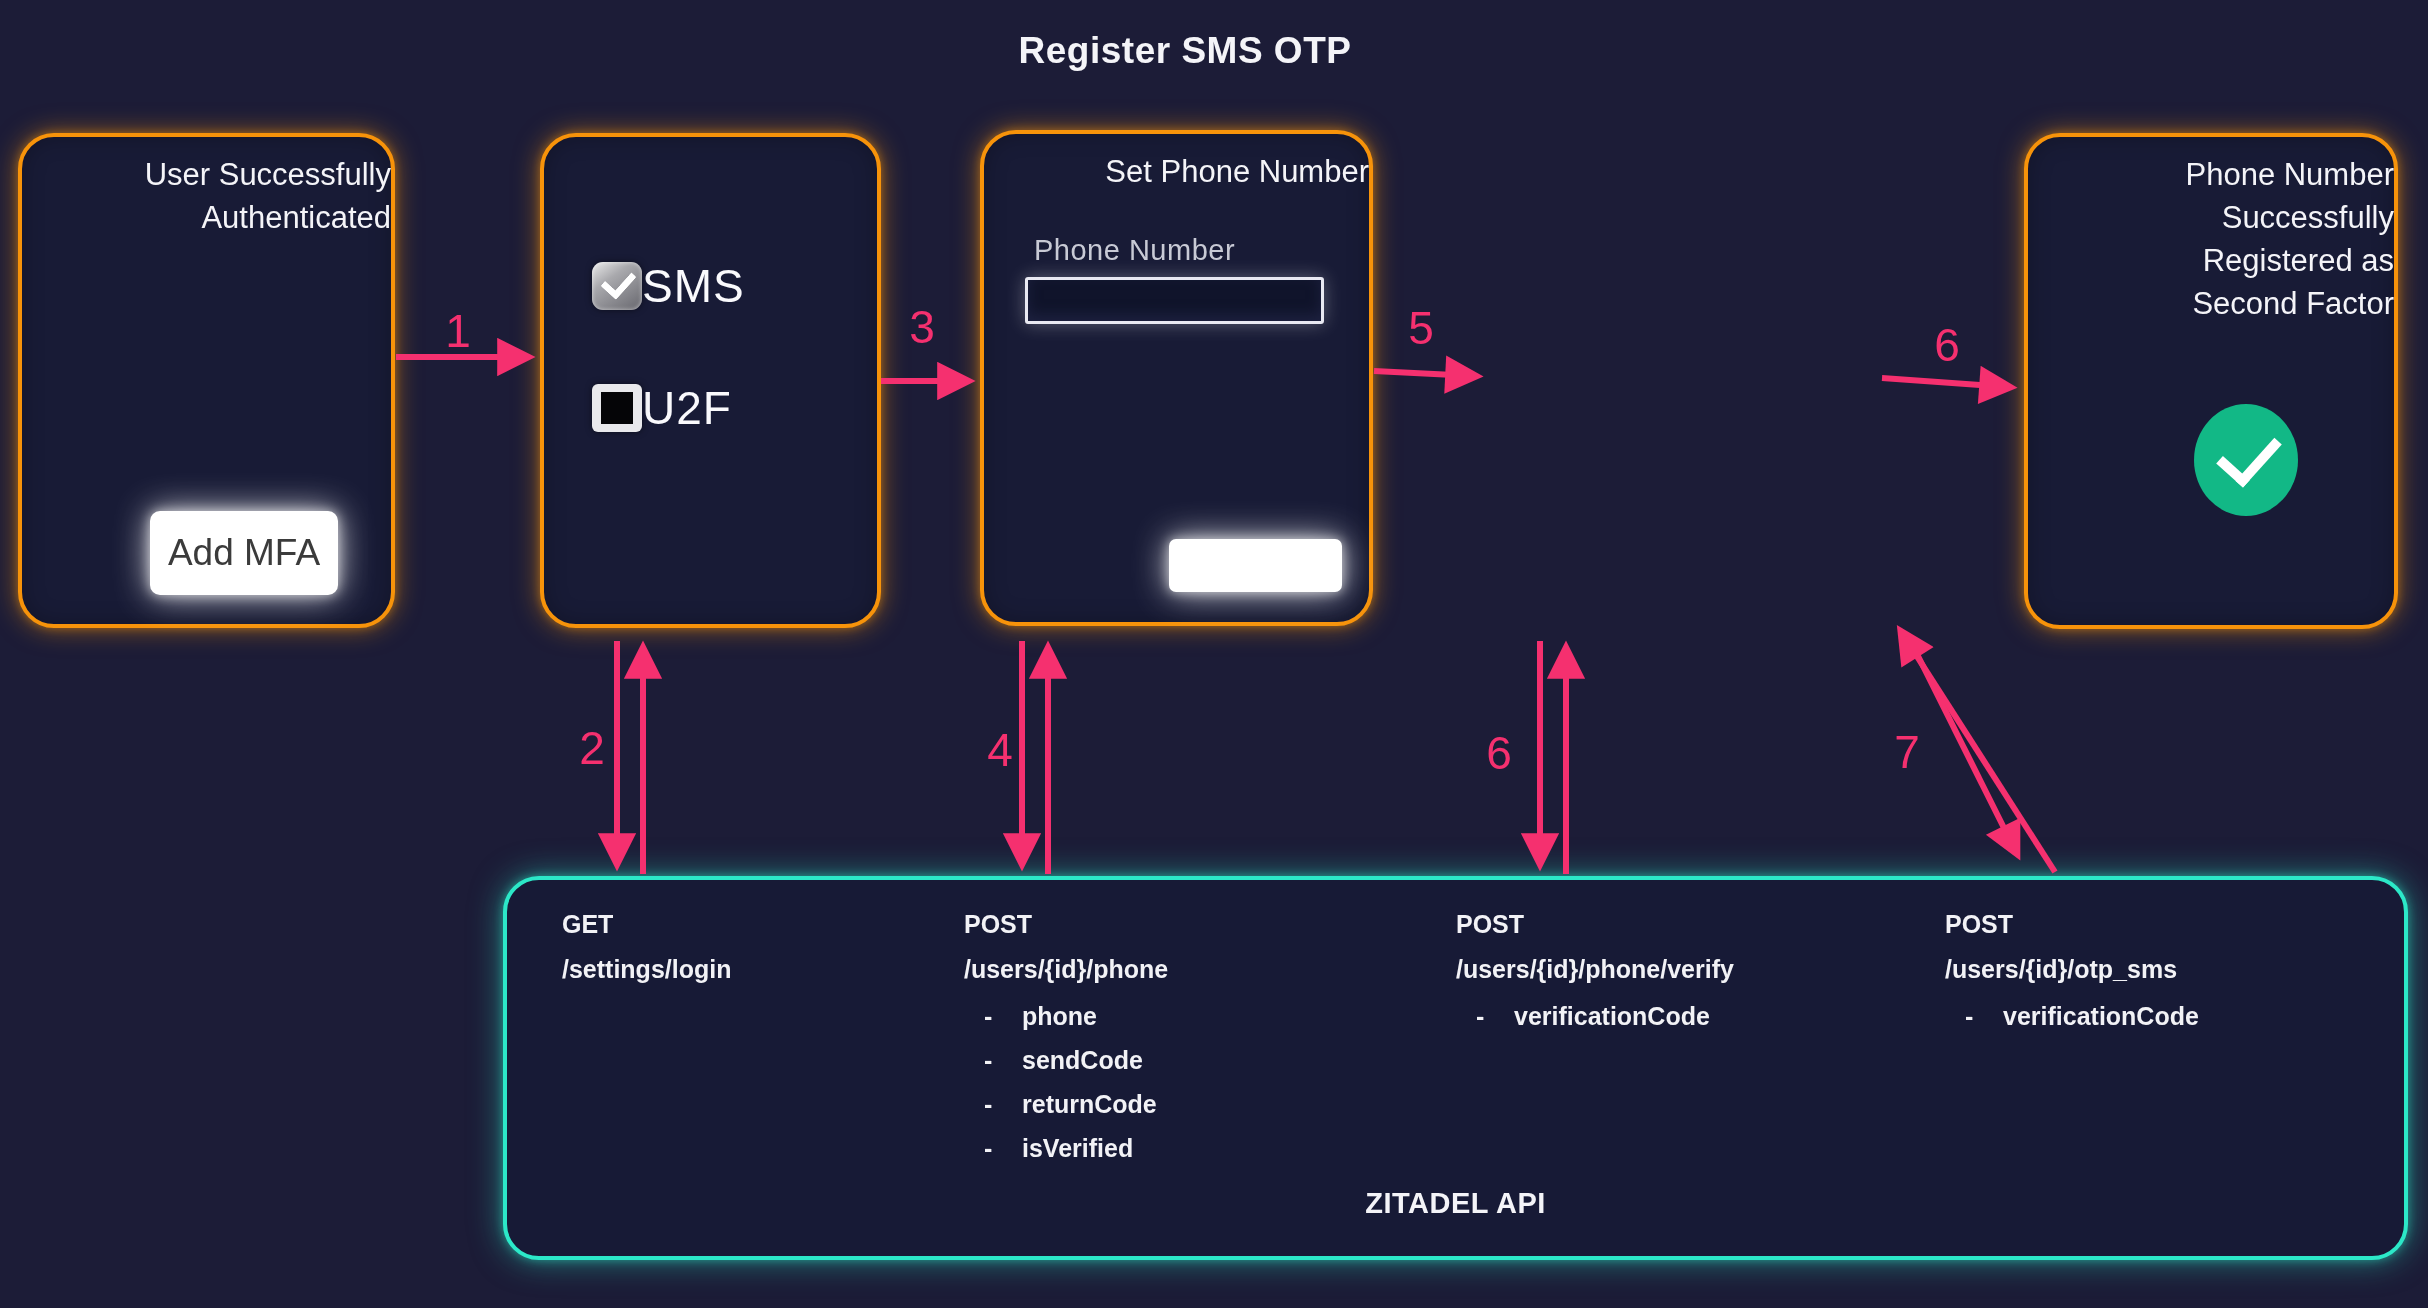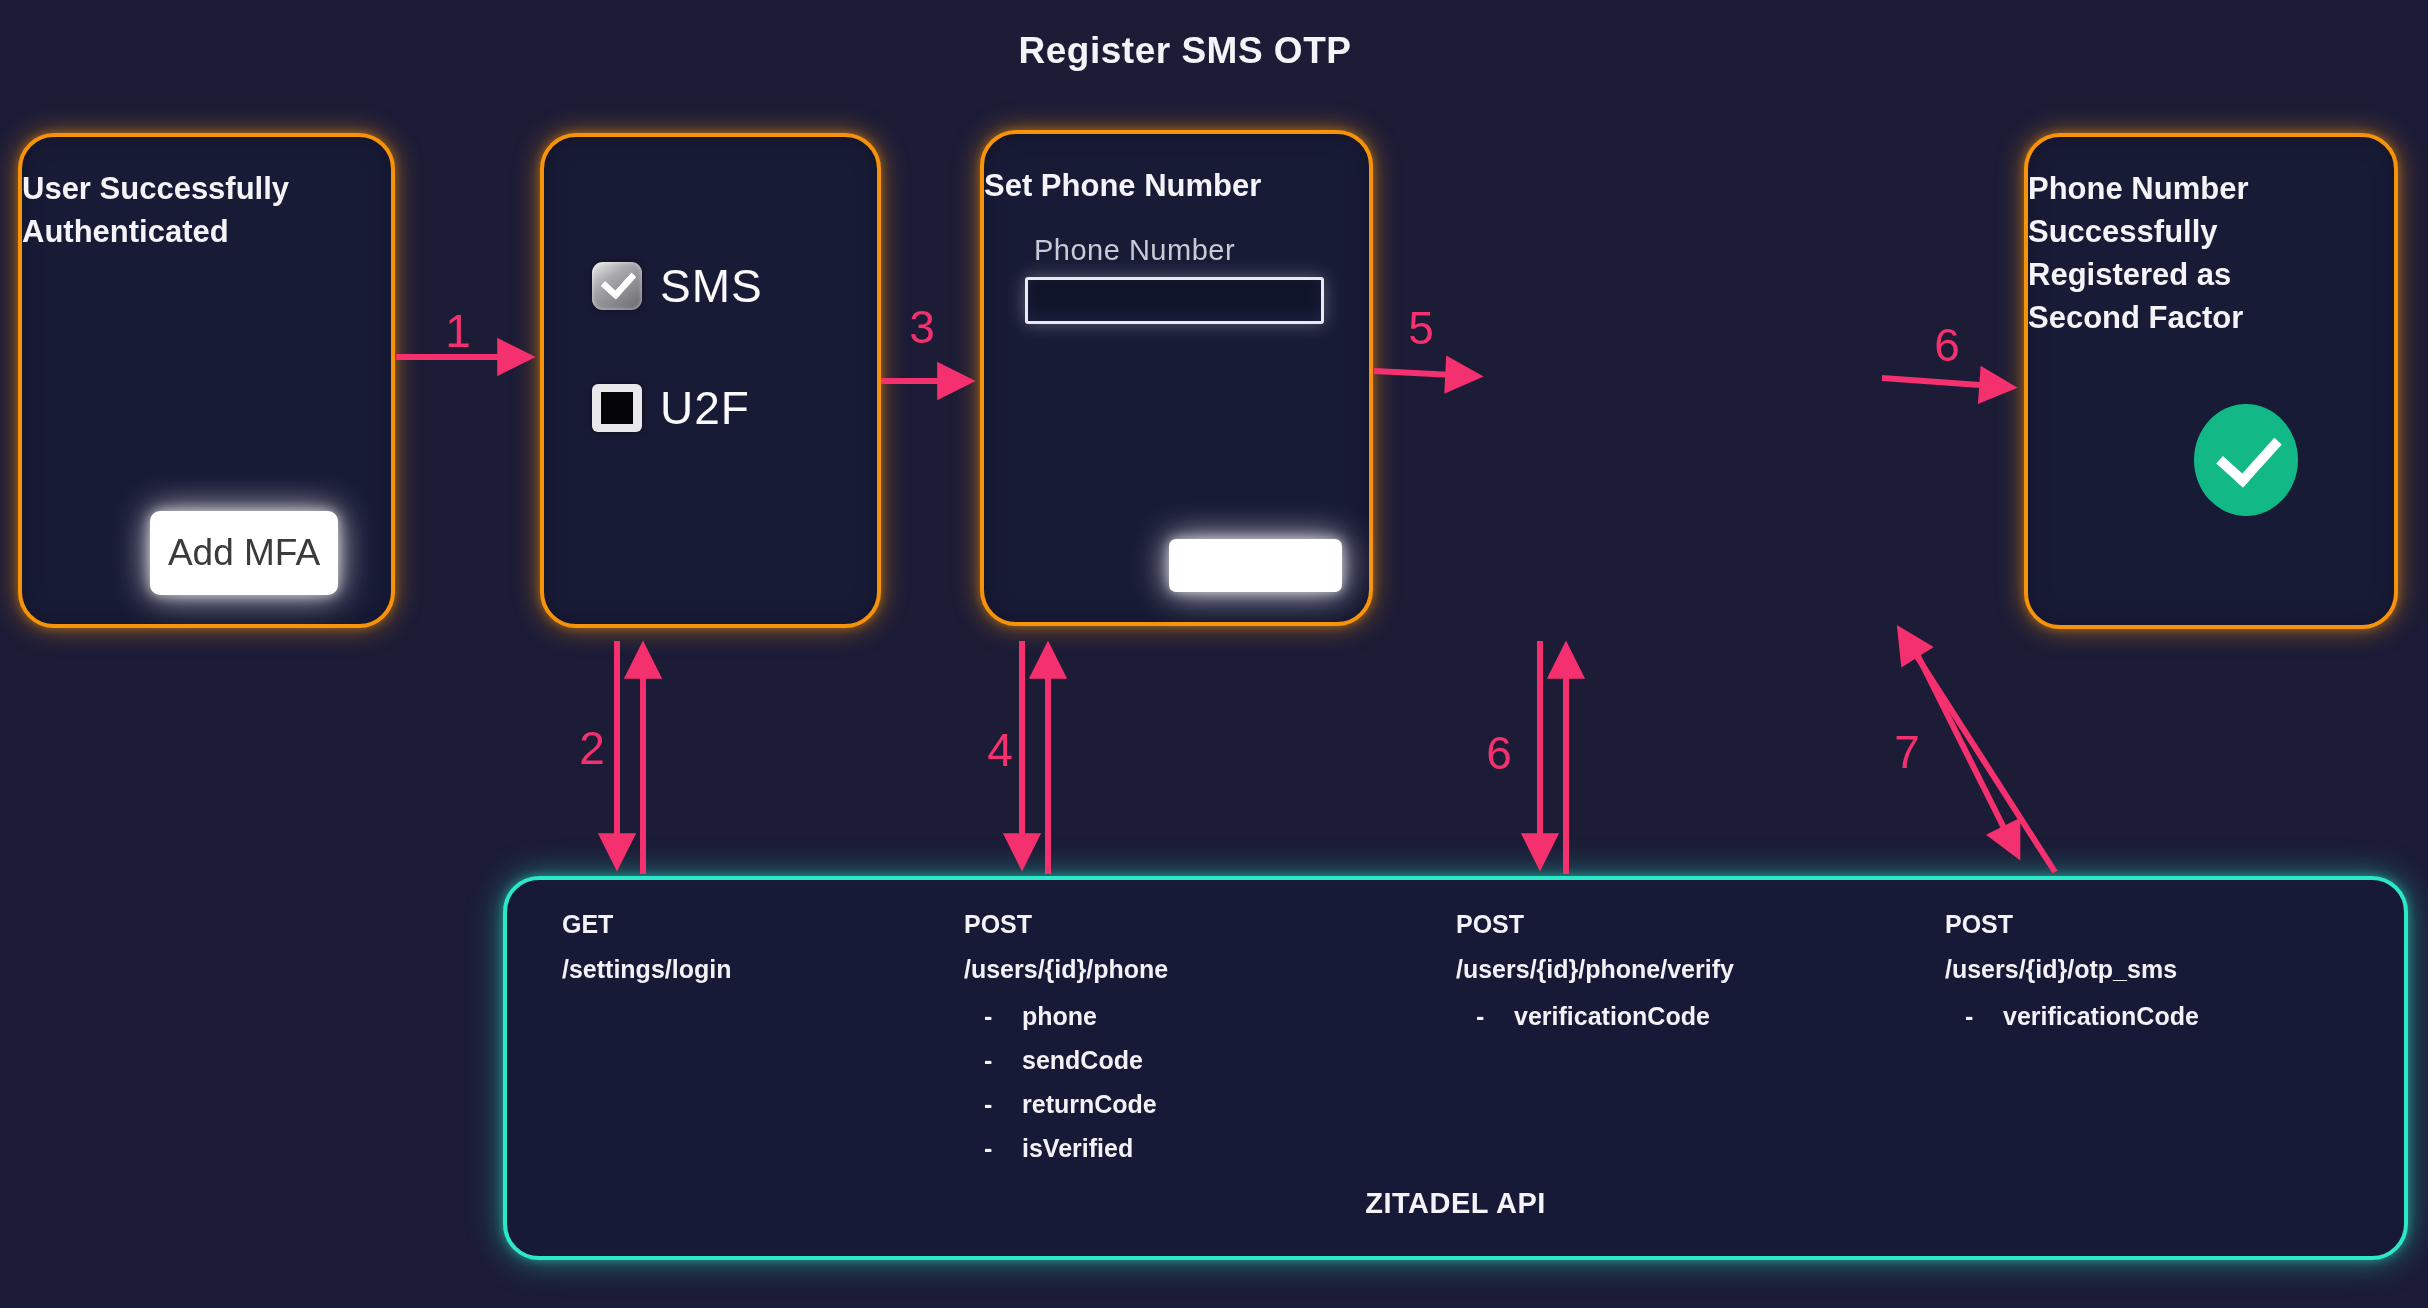--- a/index.html
+++ b/index.html
@@ -14,21 +14,21 @@
   .diagram-title{
     position:absolute;left:0;top:30px;width:2370px;text-align:center;
     font-size:37px;font-weight:700;letter-spacing:.5px;color:#f4f4f8;
   }
   
   .flow-box{
     position:absolute;background:#181b36;border:4px solid #f7930a;border-radius:36px;
     box-shadow:0 0 26px rgba(247,147,10,.55),0 0 9px rgba(247,147,10,.4),inset 0 0 22px rgba(0,0,0,.25);
   }
   .flow-box .box-title{
-    margin-top:30px;text-align:left;font-size:31px;font-weight:700;line-height:43px;
+    margin-top:16px;text-align:right;font-size:31px;font-weight:400;line-height:43px;
     color:#f4f4f8;white-space:pre-line;
   }
   #box-authenticated{left:18px;top:133px;width:377px;height:495px;}
   #box-mfa{left:540px;top:133px;width:341px;height:495px;}
   #box-set-phone{left:980px;top:130px;width:393px;height:496px;}
   #box-verify-phone{left:1488px;top:130px;width:393px;height:496px;}
   #box-registered{left:2024px;top:133px;width:374px;height:496px;}
 
   .white-button{
     position:absolute;background:#ffffff;border:none;border-radius:10px;
@@ -48,21 +48,21 @@
     background:rgba(11,14,34,.55);
     box-shadow:0 0 18px rgba(255,255,255,.30),inset 0 -6px 14px rgba(40,44,80,.55);
     font-family:inherit;font-size:28px;color:#f2f2f6;padding:0 12px;outline:none;
   }
   #set-phone-label{left:50px;top:100px;}
   #set-phone-input{left:41px;top:143px;}
   #verify-code-label{left:72px;top:100px;}
   #verify-code-input{left:60px;top:143px;}
 
   
-  .mfa-row{position:absolute;left:48px;display:flex;align-items:center;gap:18px;}
+  .mfa-row{position:absolute;left:48px;display:flex;align-items:center;}
   #mfa-row-sms{top:122px;}
   #mfa-row-u2f{top:244px;}
   .mfa-option-label{font-size:46px;font-weight:300;color:#fafafd;letter-spacing:1px;}
   .checkbox-checked{
     position:relative;width:50px;height:48px;border-radius:11px;
     background:linear-gradient(145deg,#ececec 0%,#a9a9ad 35%,#66666d 100%);
     box-shadow:inset 0 0 4px rgba(255,255,255,.6),0 0 6px rgba(0,0,0,.5);
   }
   .checkbox-checked::after{
     content:"";position:absolute;left:11px;top:9px;width:24px;height:14px;

